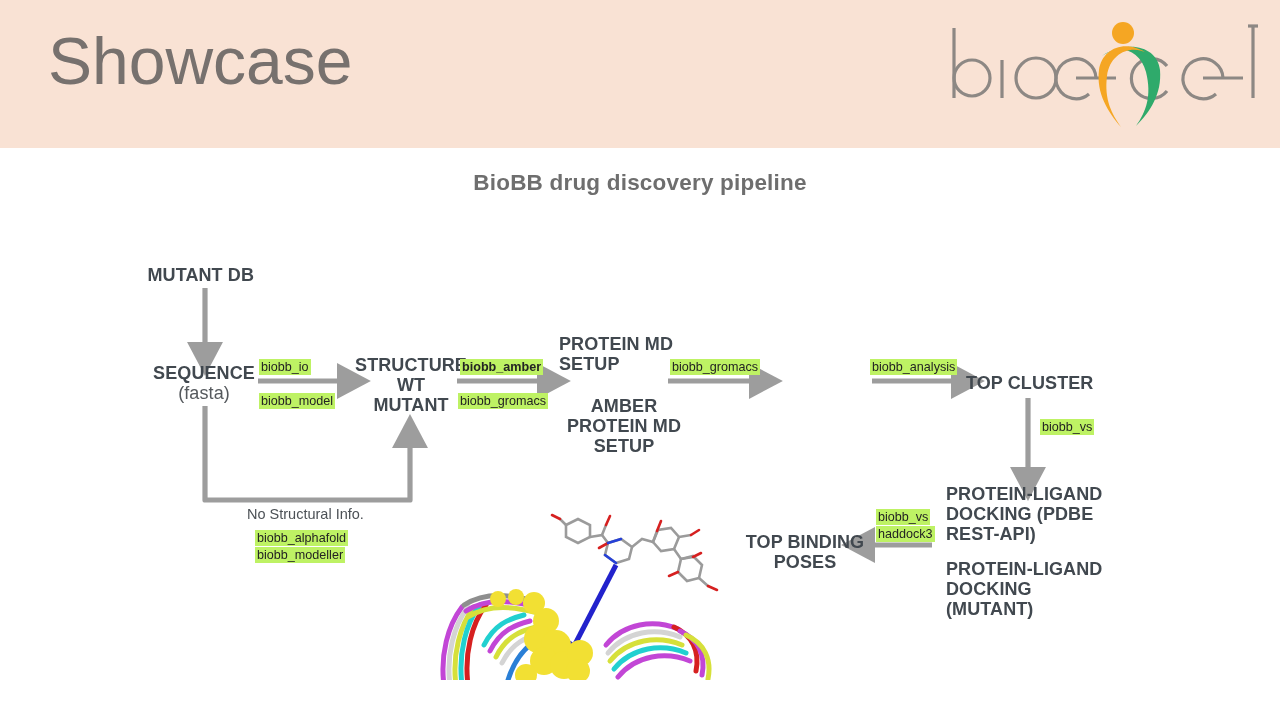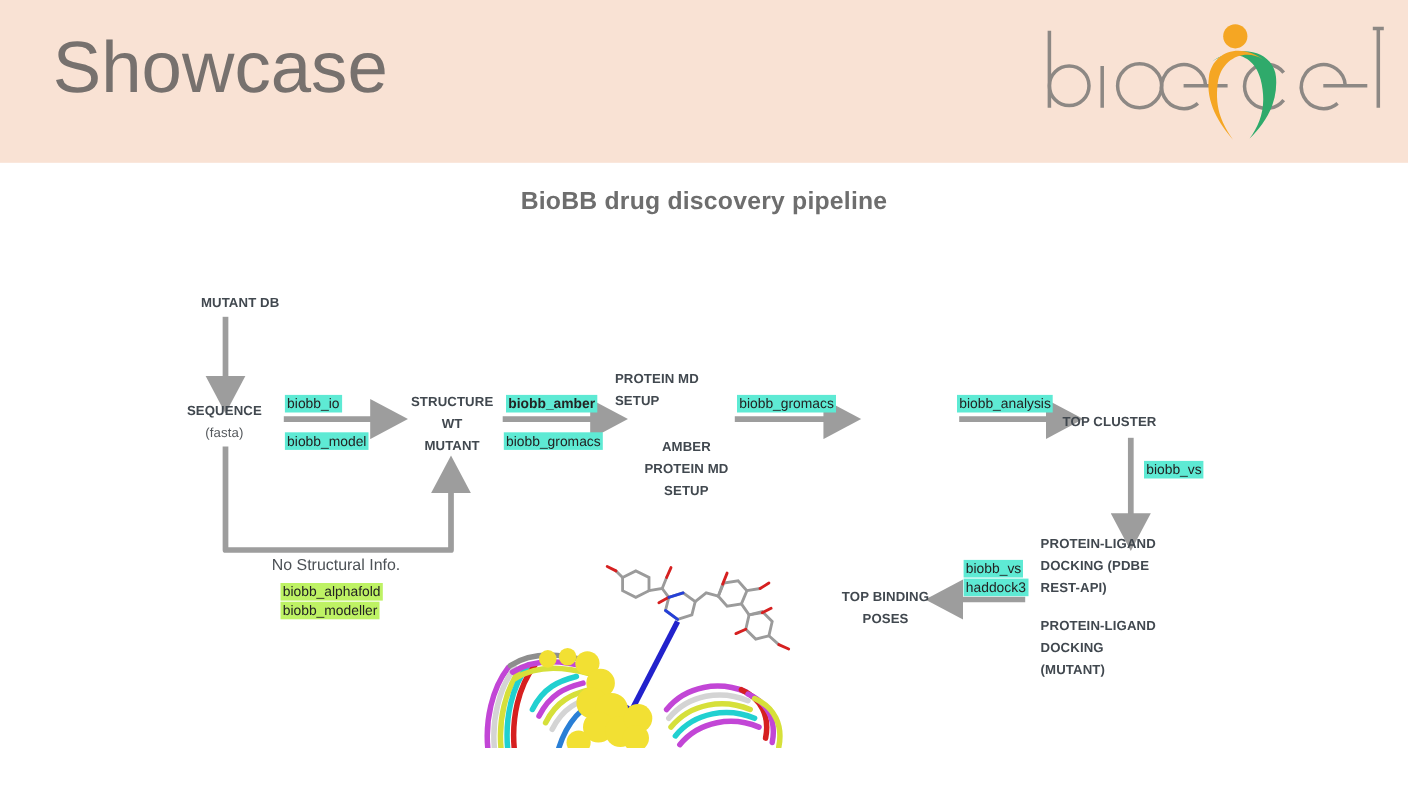--- a/index.html
+++ b/index.html
@@ -54,36 +54,36 @@
   
   #diagram {
     position: absolute;
     left: 0; top: 0;
     width: 1280px; height: 720px;
   }
   .node {
     position: absolute;
     color: #41484f;
     font-weight: bold;
-    font-size: 12px;
+    font-size: 18px;
     line-height: 20px;
     letter-spacing: .1px;
   }
   .node.center { text-align: center; }
   .node.right  { text-align: right; }
   .node .sub {
     font-weight: normal;
     color: #55595d;
   }
   .tag {
     position: absolute;
     font-size: 12.6px;
     font-weight: normal;
     color: #232323;
-    background: #5eead4;
+    background: #bef264;
     padding: 0 2px;
     white-space: nowrap;
     line-height: 16px;
     font-family: "Liberation Sans", sans-serif;
   }
   .tag.orange { background: #bef264; }
   .plain-label {
     position: absolute;
     font-size: 14.5px;
     color: #4c5156;

